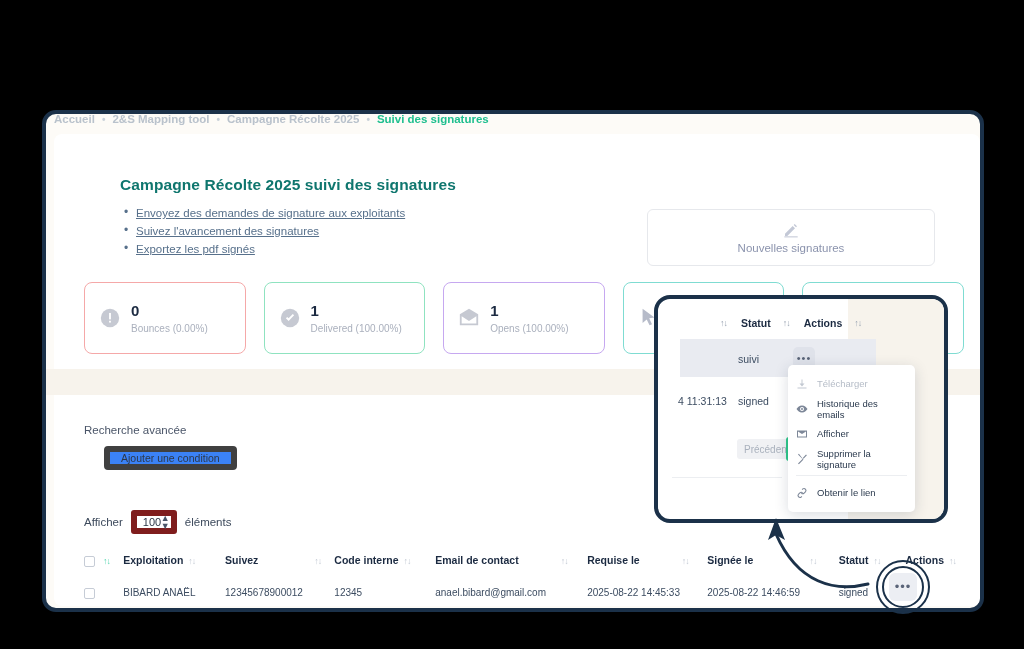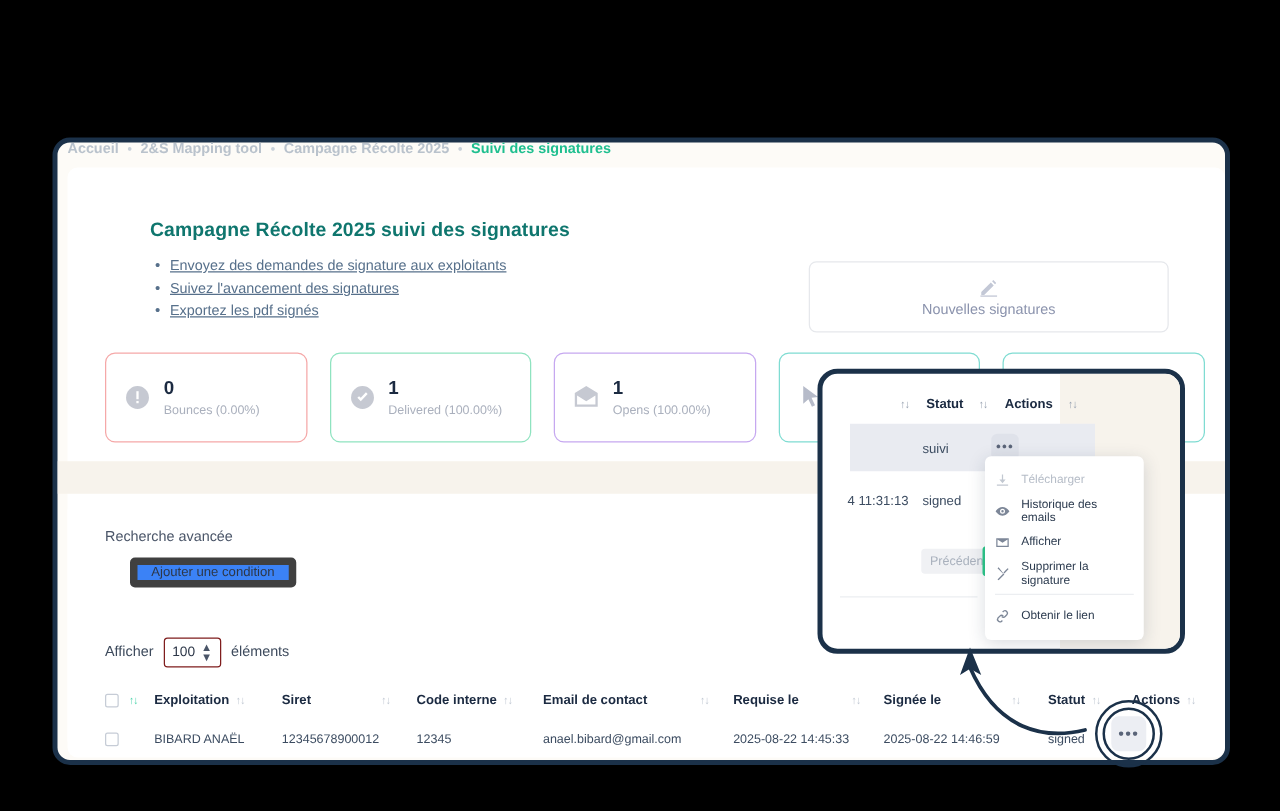--- a/index.html
+++ b/index.html
@@ -121,21 +121,21 @@
     cursor: pointer;
     margin-left: 20px;
   }
   #show-row {
     position: absolute; left: 30px; top: 110px;
     display: flex; align-items: center; gap: 8px;
     font-size: 11.5px; color: #3d4a5c;
   }
   #page-size {
     width: 46px; height: 24px;
-    border: 1px solid #7f1d1d; border-radius: 3px;
+    border: 6px solid #7f1d1d; border-radius: 3px;
     background: #fff; font-size: 11px; color: #2d3748;
     padding-left: 6px;
     font-family: "Liberation Sans", sans-serif;
     appearance: none; -webkit-appearance: none;
     cursor: pointer;
   }
   #page-size-wrap { position: relative; }
   #page-size-arrows {
     position: absolute; right: 7px; top: 4px;
     font-size: 9px; color: #4a5568; line-height: 8px; pointer-events: none;
@@ -363,21 +363,21 @@
         <thead>
           <tr>
             <th style="width:42px">
               <span class="cbx"></span>
               <span class="sorter on">↑↓</span>
             </th>
             <th style="width:108px">
               <span>Exploitation</span><span class="sorter">↑↓</span>
             </th>
             <th style="width:112px">
-              <span>Siret</span><span class="sorter" style="margin-left:56px">↑↓</span>
+              <span>Suivez</span><span class="sorter" style="margin-left:56px">↑↓</span>
             </th>
             <th style="width:106px">
               <span>Code interne</span><span class="sorter">↑↓</span>
             </th>
             <th style="width:156px">
               <span>Email de contact</span><span class="sorter" style="margin-left:42px">↑↓</span>
             </th>
             <th style="width:124px">
               <span>Requise le</span><span class="sorter" style="margin-left:42px">↑↓</span>
             </th>

